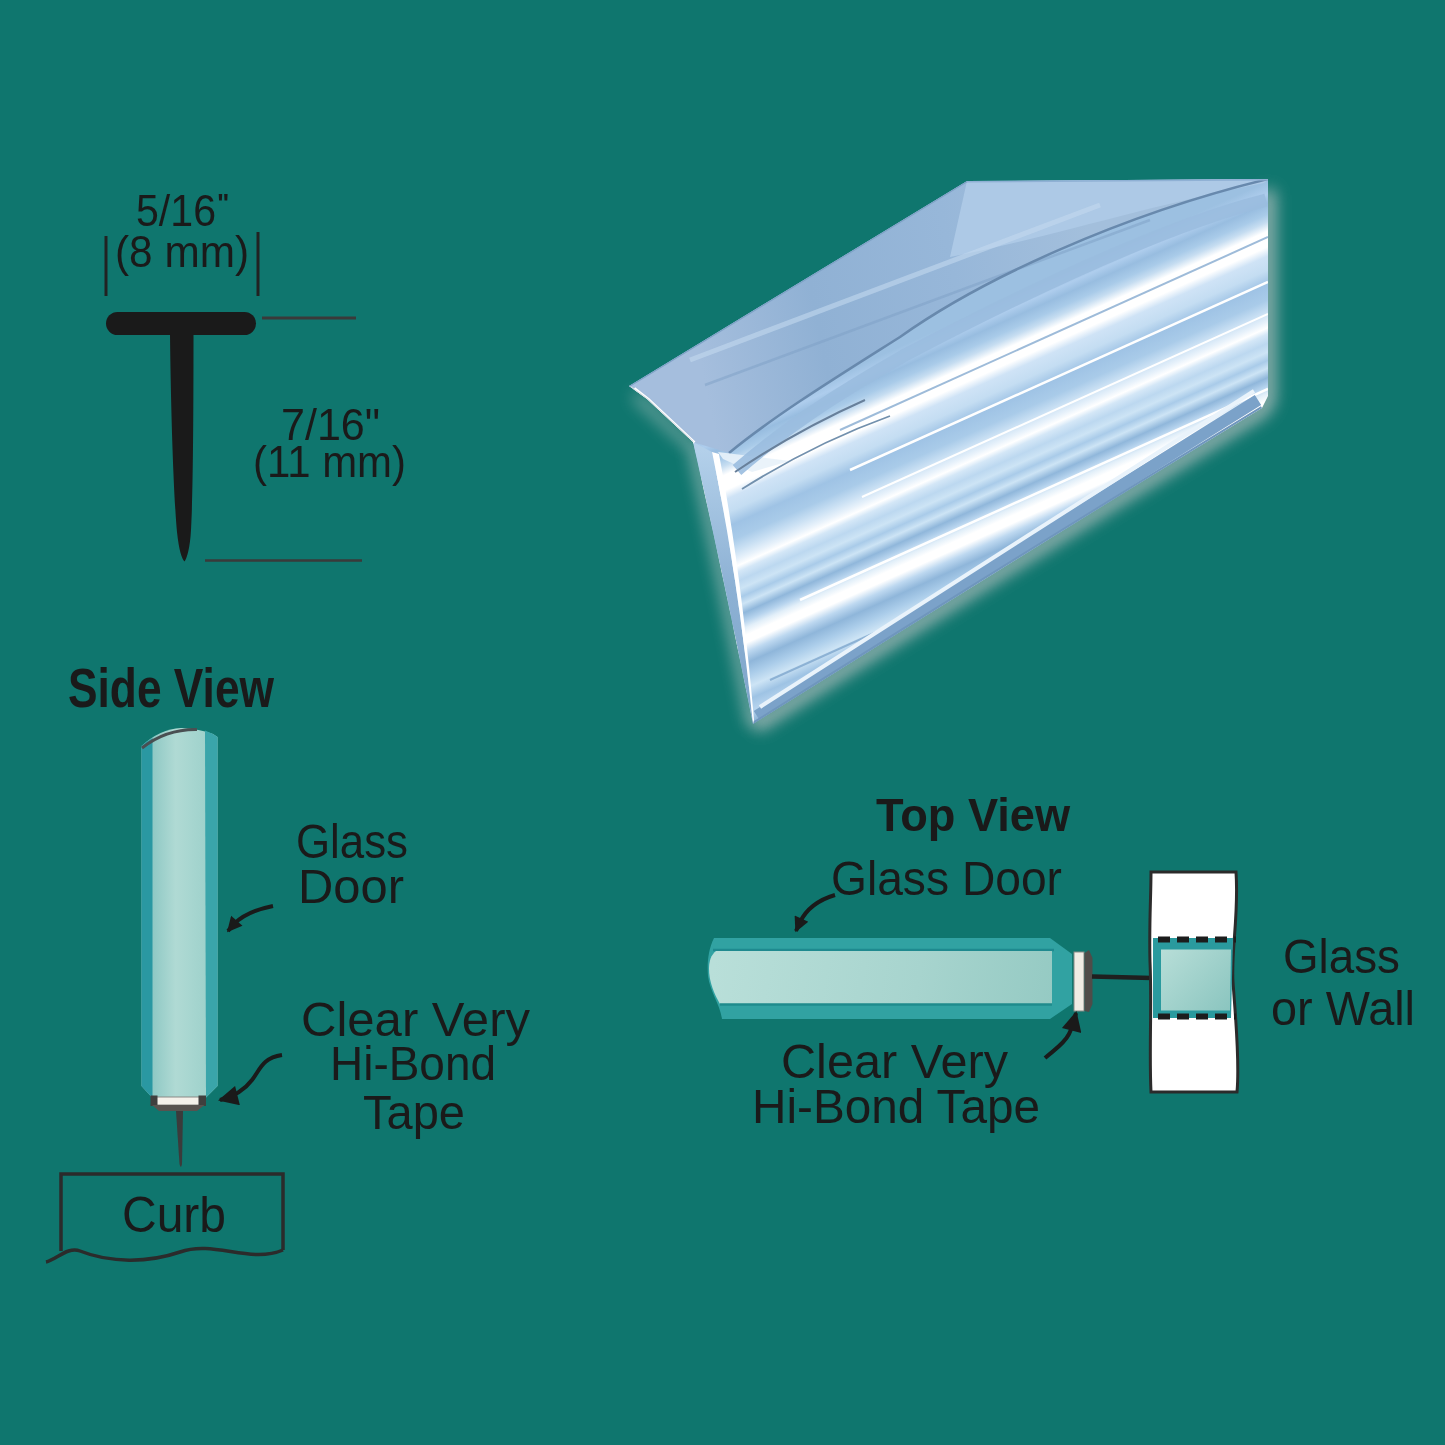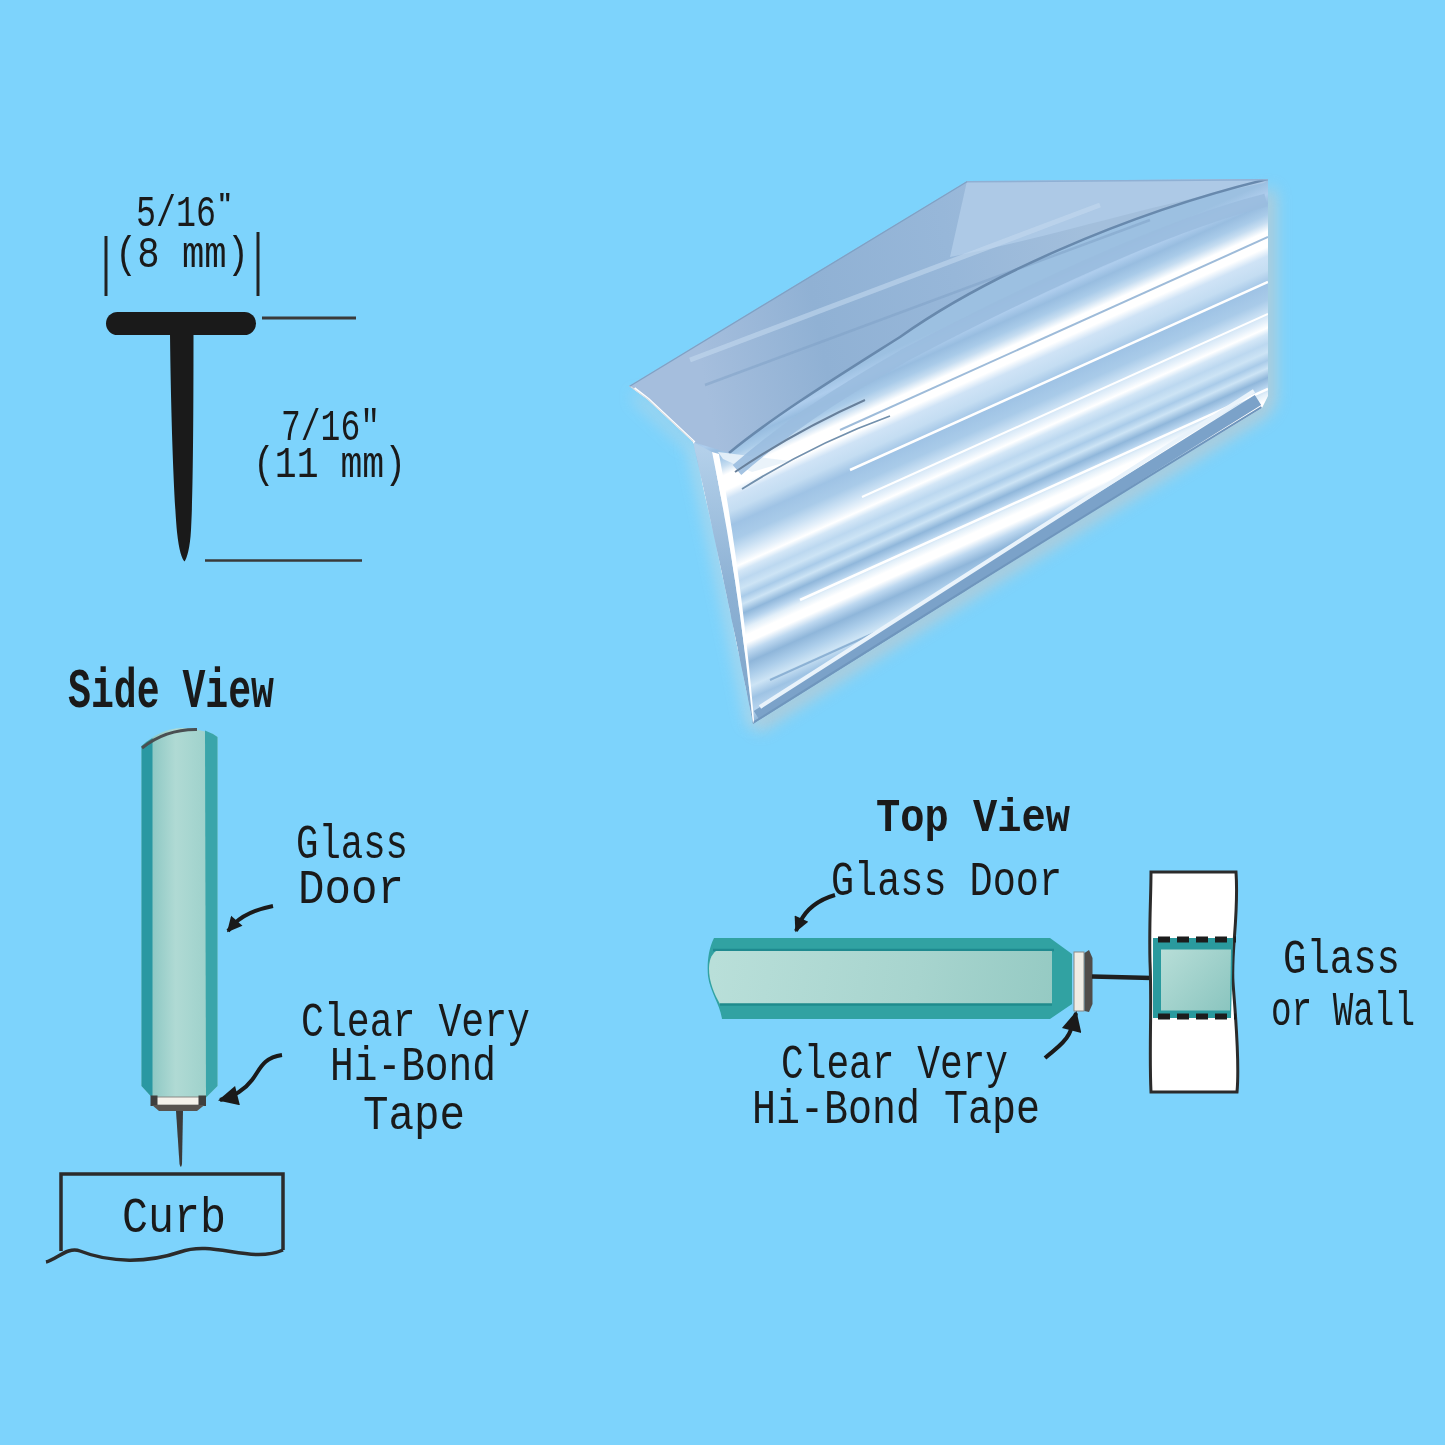--- a/index.html
+++ b/index.html
@@ -1,16 +1,16 @@
 <!DOCTYPE html>
 <html><head>
 <meta charset="utf-8">
 <style>
 html,body{margin:0;padding:0;background:#ffffff;}
-.page{position:relative;width:1445px;height:1445px;background:#7dd3fc;overflow:hidden;font-family:Liberation Mono, monospace;}
+.page{position:relative;width:1445px;height:1445px;background:#0f766e;overflow:hidden;font-family:Liberation Sans, sans-serif;}
 svg{position:absolute;top:0;left:0;display:block;}
 </style>
 </head>
 <body>
 <div class="page">
 <svg width="1445" height="1445" viewBox="0 0 1445 1445">
 <defs>
 <marker id="ah" viewBox="0 0 10 10" refX="9" refY="5" markerUnits="userSpaceOnUse" markerWidth="21" markerHeight="15" orient="auto">
           <path d="M0,0 L10,5 L0,10 z" fill="#1a1a1a"></path>
         </marker>

